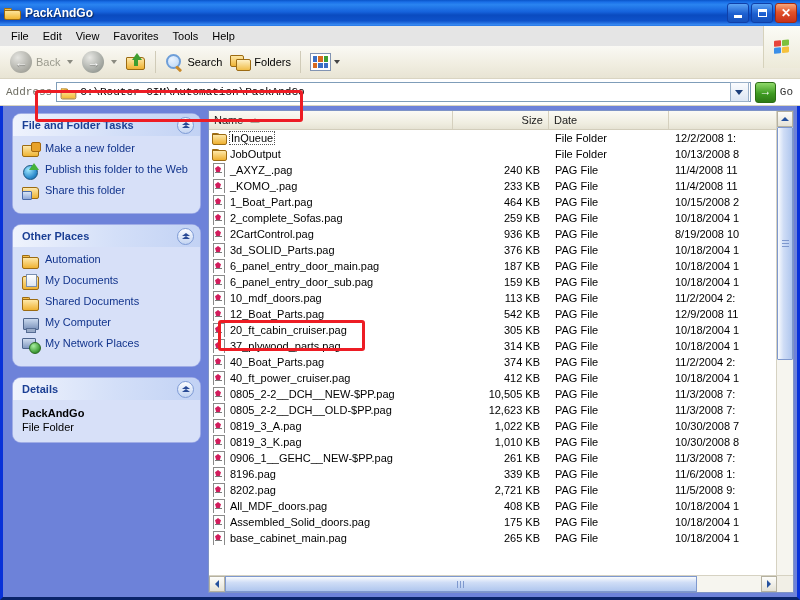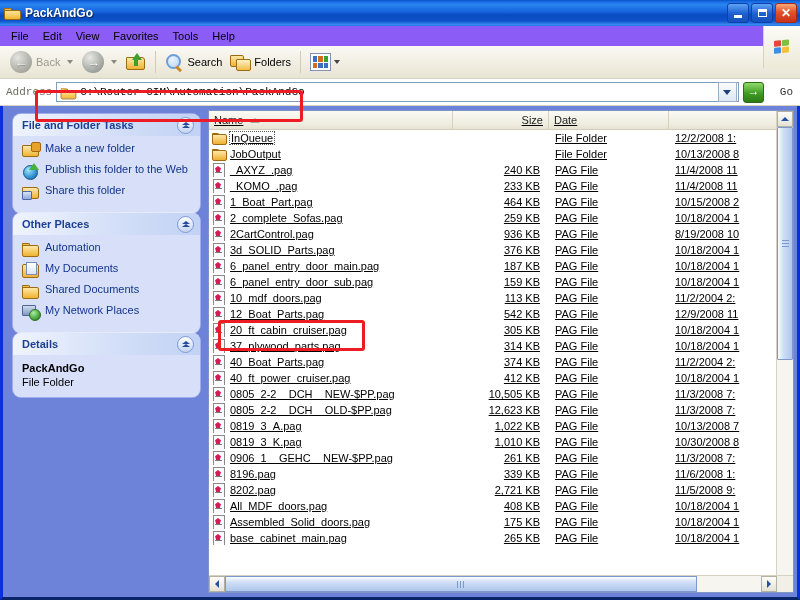--- a/index.html
+++ b/index.html
@@ -51,21 +51,21 @@
   }
   .win-btn.min{background:linear-gradient(to bottom,#5CA4F5,#1C5FD0 55%,#1651BC);}
   .win-btn.max{background:linear-gradient(to bottom,#5CA4F5,#1C5FD0 55%,#1651BC);}
   .win-btn.close{background:linear-gradient(to bottom,#F8A87C,#E2522A 45%,#C8321A);border-color:#A52A10;}
   .gl-min{width:8px;height:3px;background:#fff;margin-top:7px;}
   .gl-max{width:9px;height:8px;border:1px solid #fff;border-top-width:3px;box-sizing:border-box;}
   .gl-close{color:#fff;font-size:12px;font-weight:bold;line-height:1;font-family:"Liberation Sans",sans-serif;}
 
   
   .menubar{
-    flex:0 0 20px;height:20px;background:#8b5cf6;
+    flex:0 0 20px;height:20px;background:#e5e5e5;
     display:flex;align-items:center;padding-left:4px;
     margin:0 -3px;position:relative;
   }
   .menuitem{padding:2px 7px;color:#000;font-size:11px;}
   .menu-logo{
     position:absolute;right:0;top:0;width:36px;height:42px;
     background:linear-gradient(to bottom,#FBFBF6,#EDEAD9);
     border-left:1px solid #D6D2BC;
     display:flex;align-items:center;justify-content:center;
   }
@@ -157,31 +157,31 @@
     border:1px solid #9AB0C8;display:flex;align-items:center;justify-content:center;
   }
   .chev-dn{width:0;height:0;border-left:4px solid transparent;border-right:4px solid transparent;border-top:5px solid #1C3E7A;}
   .go-btn{display:flex;align-items:center;padding:0 5px 0 4px;height:22px;}
   .go-arrow{
     width:19px;height:19px;border-radius:3px;
     background:linear-gradient(to bottom,#8FD96A,#3F9C22 55%,#2E7A16);
     border:1px solid #2C6E14;display:flex;align-items:center;justify-content:center;
   }
   .go-arrow span{color:#fff;font-size:12px;font-weight:bold;line-height:1;}
-  .go-label{margin-left:16px;font-size:11px;color:#333;}
+  .go-label{margin-left:4px;font-size:11px;color:#333;}
 
   
   .content{flex:1;display:flex;background:#6D82D9;overflow:hidden;margin:0 -3px;
     border-left:3px solid #0831D9;border-right:3px solid #0831D9;box-sizing:content-box;}
   .sidebar{
     width:205px;flex:0 0 205px;background:#6D82D9;padding:8px 8px 0 10px;box-sizing:border-box;
     overflow:hidden;
   }
   .panel{
-    background:#D7E0F8;border-radius:8px;overflow:hidden;
+    background:#D7E0F8;border-radius:8px;margin-bottom:12px;overflow:hidden;
     box-shadow:0 0 0 1px rgba(255,255,255,.35);
   }
   .panel-head{
     height:22px;display:flex;align-items:center;padding:0 6px 0 9px;
     background:linear-gradient(to right,#EFF3FD 0%,#D3DFF8 55%,#C2D2F4 100%);
     position:relative;
   }
   .panel-title{color:#1B3F94;font-weight:bold;font-size:11px;flex:1;}
   .collapse-btn{
     width:15px;height:15px;border-radius:50%;
@@ -255,21 +255,21 @@
     content:"";position:absolute;left:7px;top:5px;width:10px;height:10px;border-radius:50%;
     background:radial-gradient(circle at 35% 30%,#A8EFA0,#3D9A34 70%,#2A7524);border:1px solid #2A6B22;
   }
   .details-name{color:#000;font-weight:bold;font-size:11px;line-height:14px;}
   .details-type{color:#000;font-size:11px;line-height:14px;}
 
   
   .listwrap{
     flex:1;background:#c4b5fd;border:1px solid #8E9CC0;border-width:0 0 0 0;
     display:flex;flex-direction:column;overflow:hidden;position:relative;
-    margin:4px 3px 4px 0;border:1px solid #7E93C6;box-sizing:border-box;text-decoration:underline;
+    margin:4px 3px 4px 0;border:1px solid #7E93C6;box-sizing:border-box;
   }
   .colhead{
     flex:0 0 18px;height:18px;display:flex;
     background:linear-gradient(to bottom,#FBFAF5,#EFEDE0 70%,#E6E3D4);
     border-bottom:1px solid #D2CDBB;position:relative;z-index:3;
   }
   .ch{
     display:flex;align-items:center;font-size:11px;color:#1B1B1B;
     border-right:1px solid #D5D0BE;padding:0 5px;box-sizing:border-box;position:relative;
     background:linear-gradient(to bottom,#FBFAF5,#EFEDE0 70%,#E6E3D4);
@@ -504,20 +504,24 @@
           </div>
           <div class="side-item">
             <span class="ico ico-mydocs"></span>
             <span class="txt">My Documents</span>
           </div>
           <div class="side-item">
             <span class="ico ico-folder2"></span>
             <span class="txt">Shared Documents</span>
           </div>
           <div class="side-item">
+            <span class="ico ico-computer"></span>
+            <span class="txt">My Computer</span>
+          </div>
+          <div class="side-item">
             <span class="ico ico-network"></span>
             <span class="txt">My Network Places</span>
           </div>
         </div>
       </div>
 
       <div class="panel">
         <div class="panel-head">
           <span class="panel-title">Details</span>
           <span class="collapse-btn">
@@ -744,21 +748,21 @@
           </div>
           <div class="row">
             <div class="c-name">
               <span class="fi pag">
                 <i class="pagline"></i>
               </span>
               <span class="nametext">0819_3_A.pag</span>
             </div>
             <div class="c-size">1,022 KB</div>
             <div class="c-type">PAG File</div>
-            <div class="c-date">10/13/2008 7</div>
+            <div class="c-date">10/30/2008 7</div>
           </div>
           <div class="row">
             <div class="c-name">
               <span class="fi pag">
                 <i class="pagline"></i>
               </span>
               <span class="nametext">0819_3_K.pag</span>
             </div>
             <div class="c-size">1,010 KB</div>
             <div class="c-type">PAG File</div>

